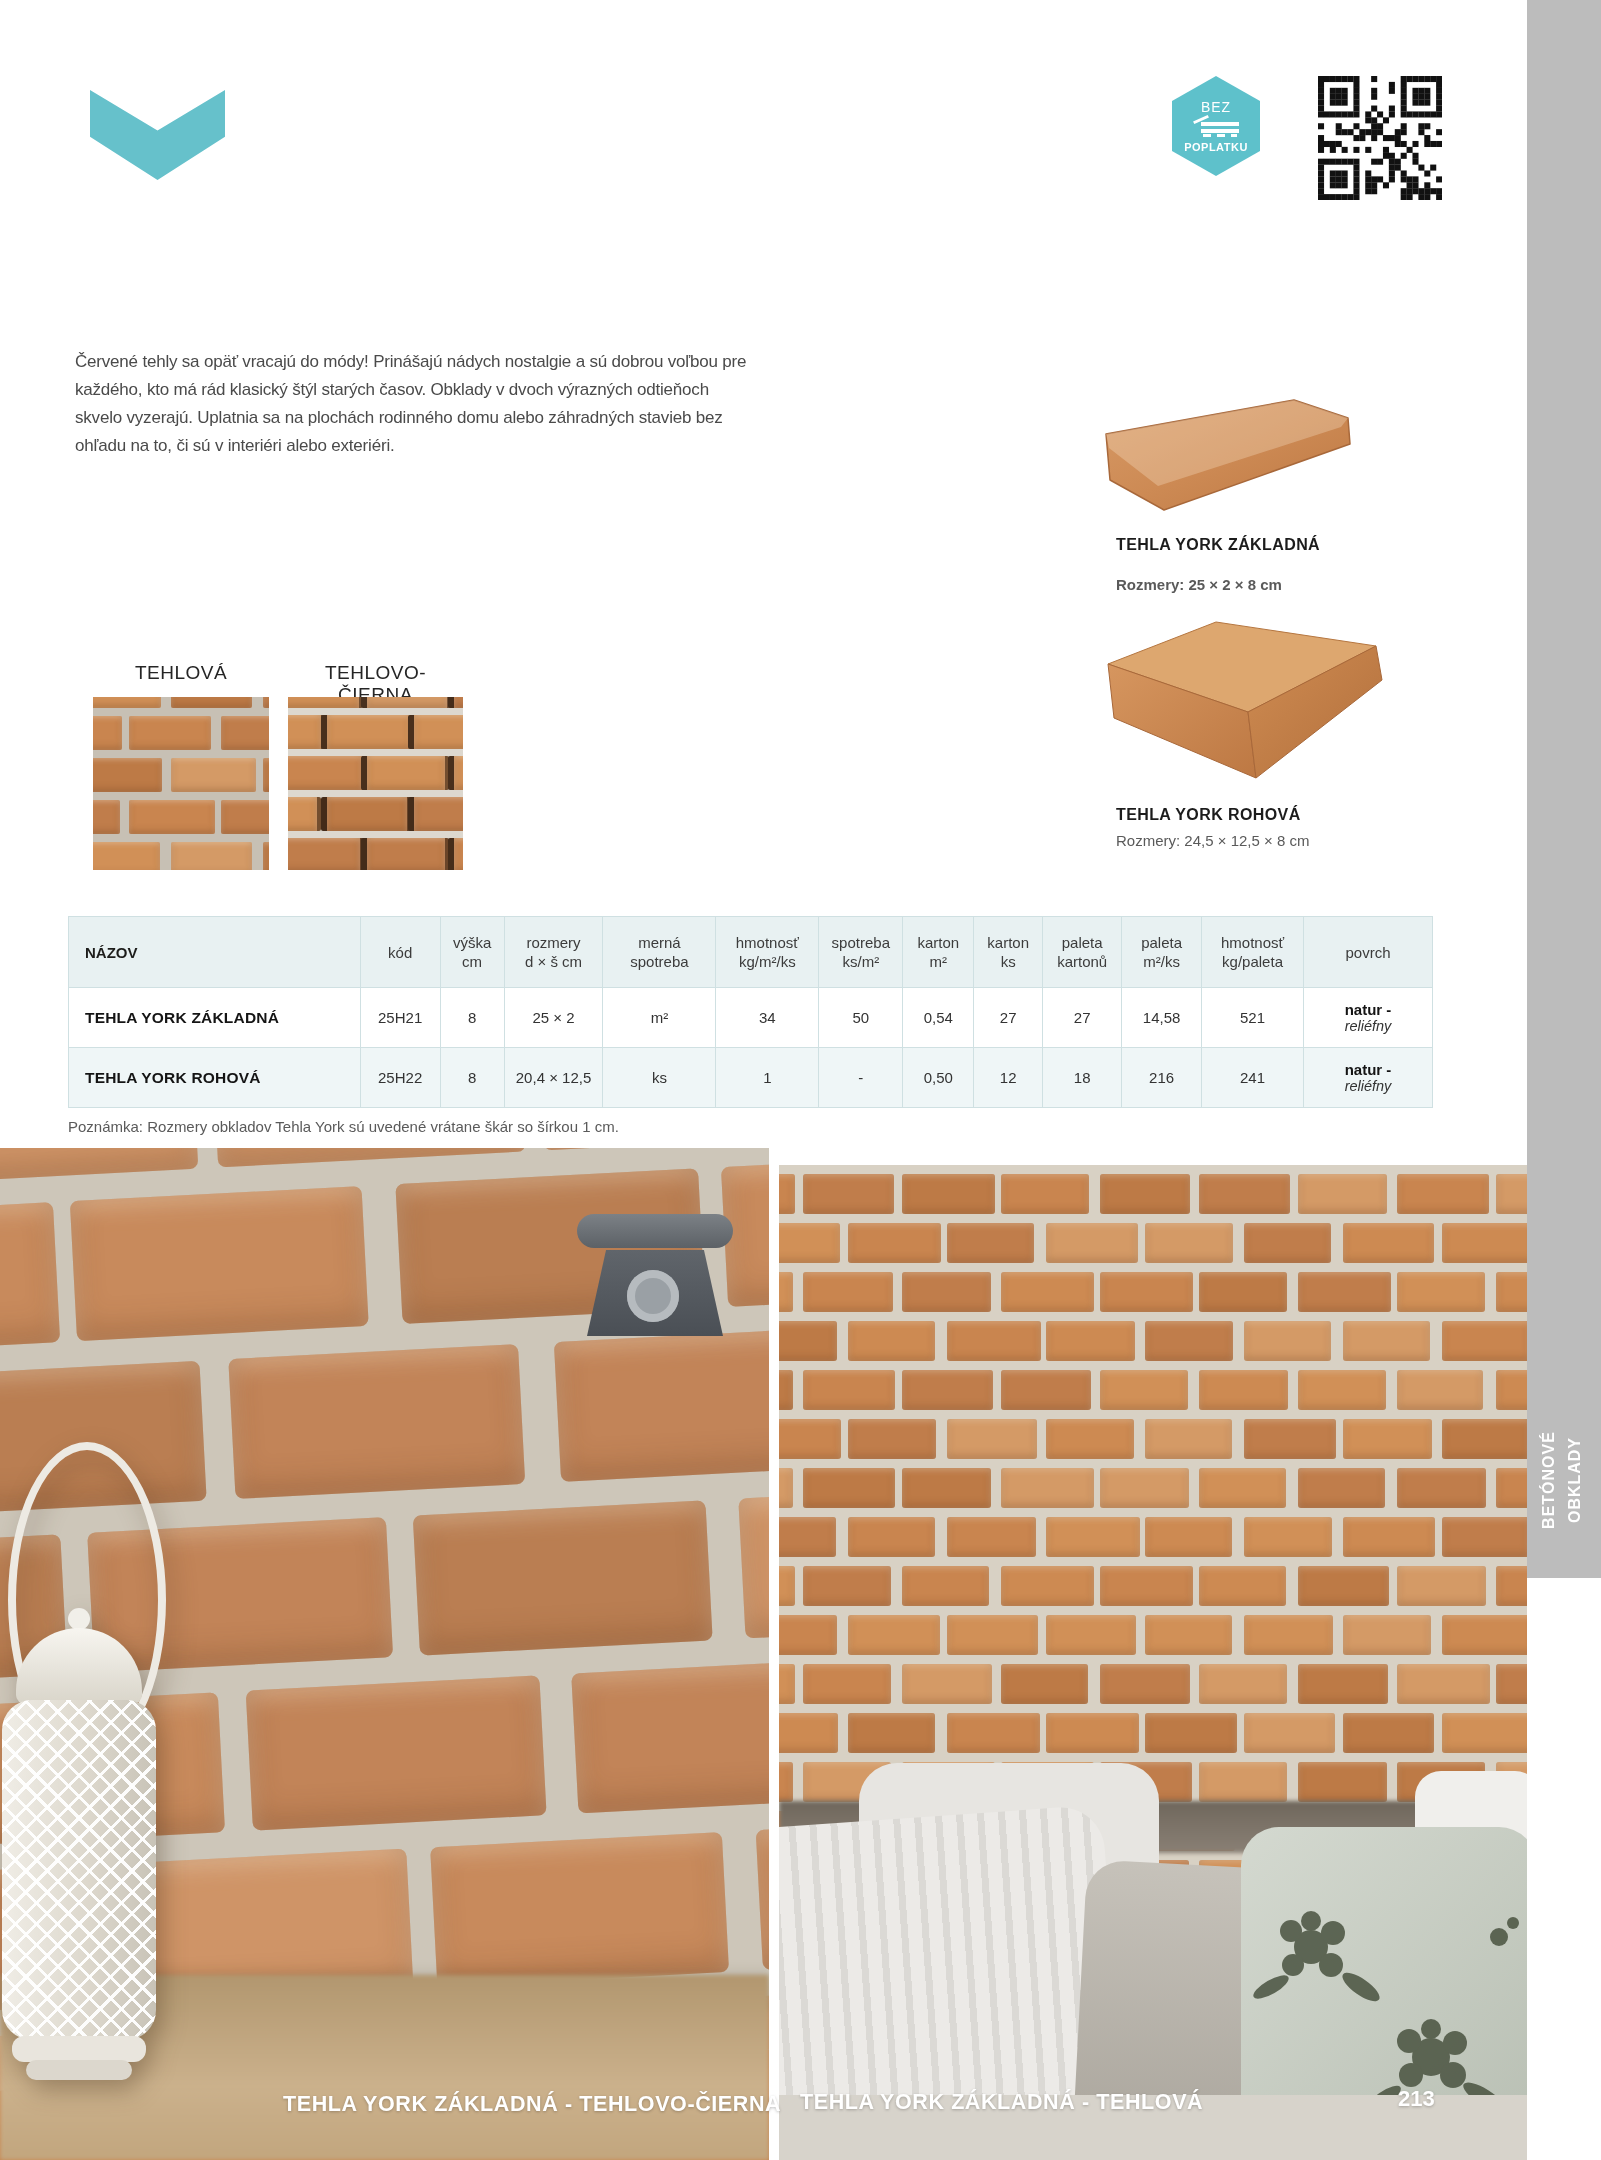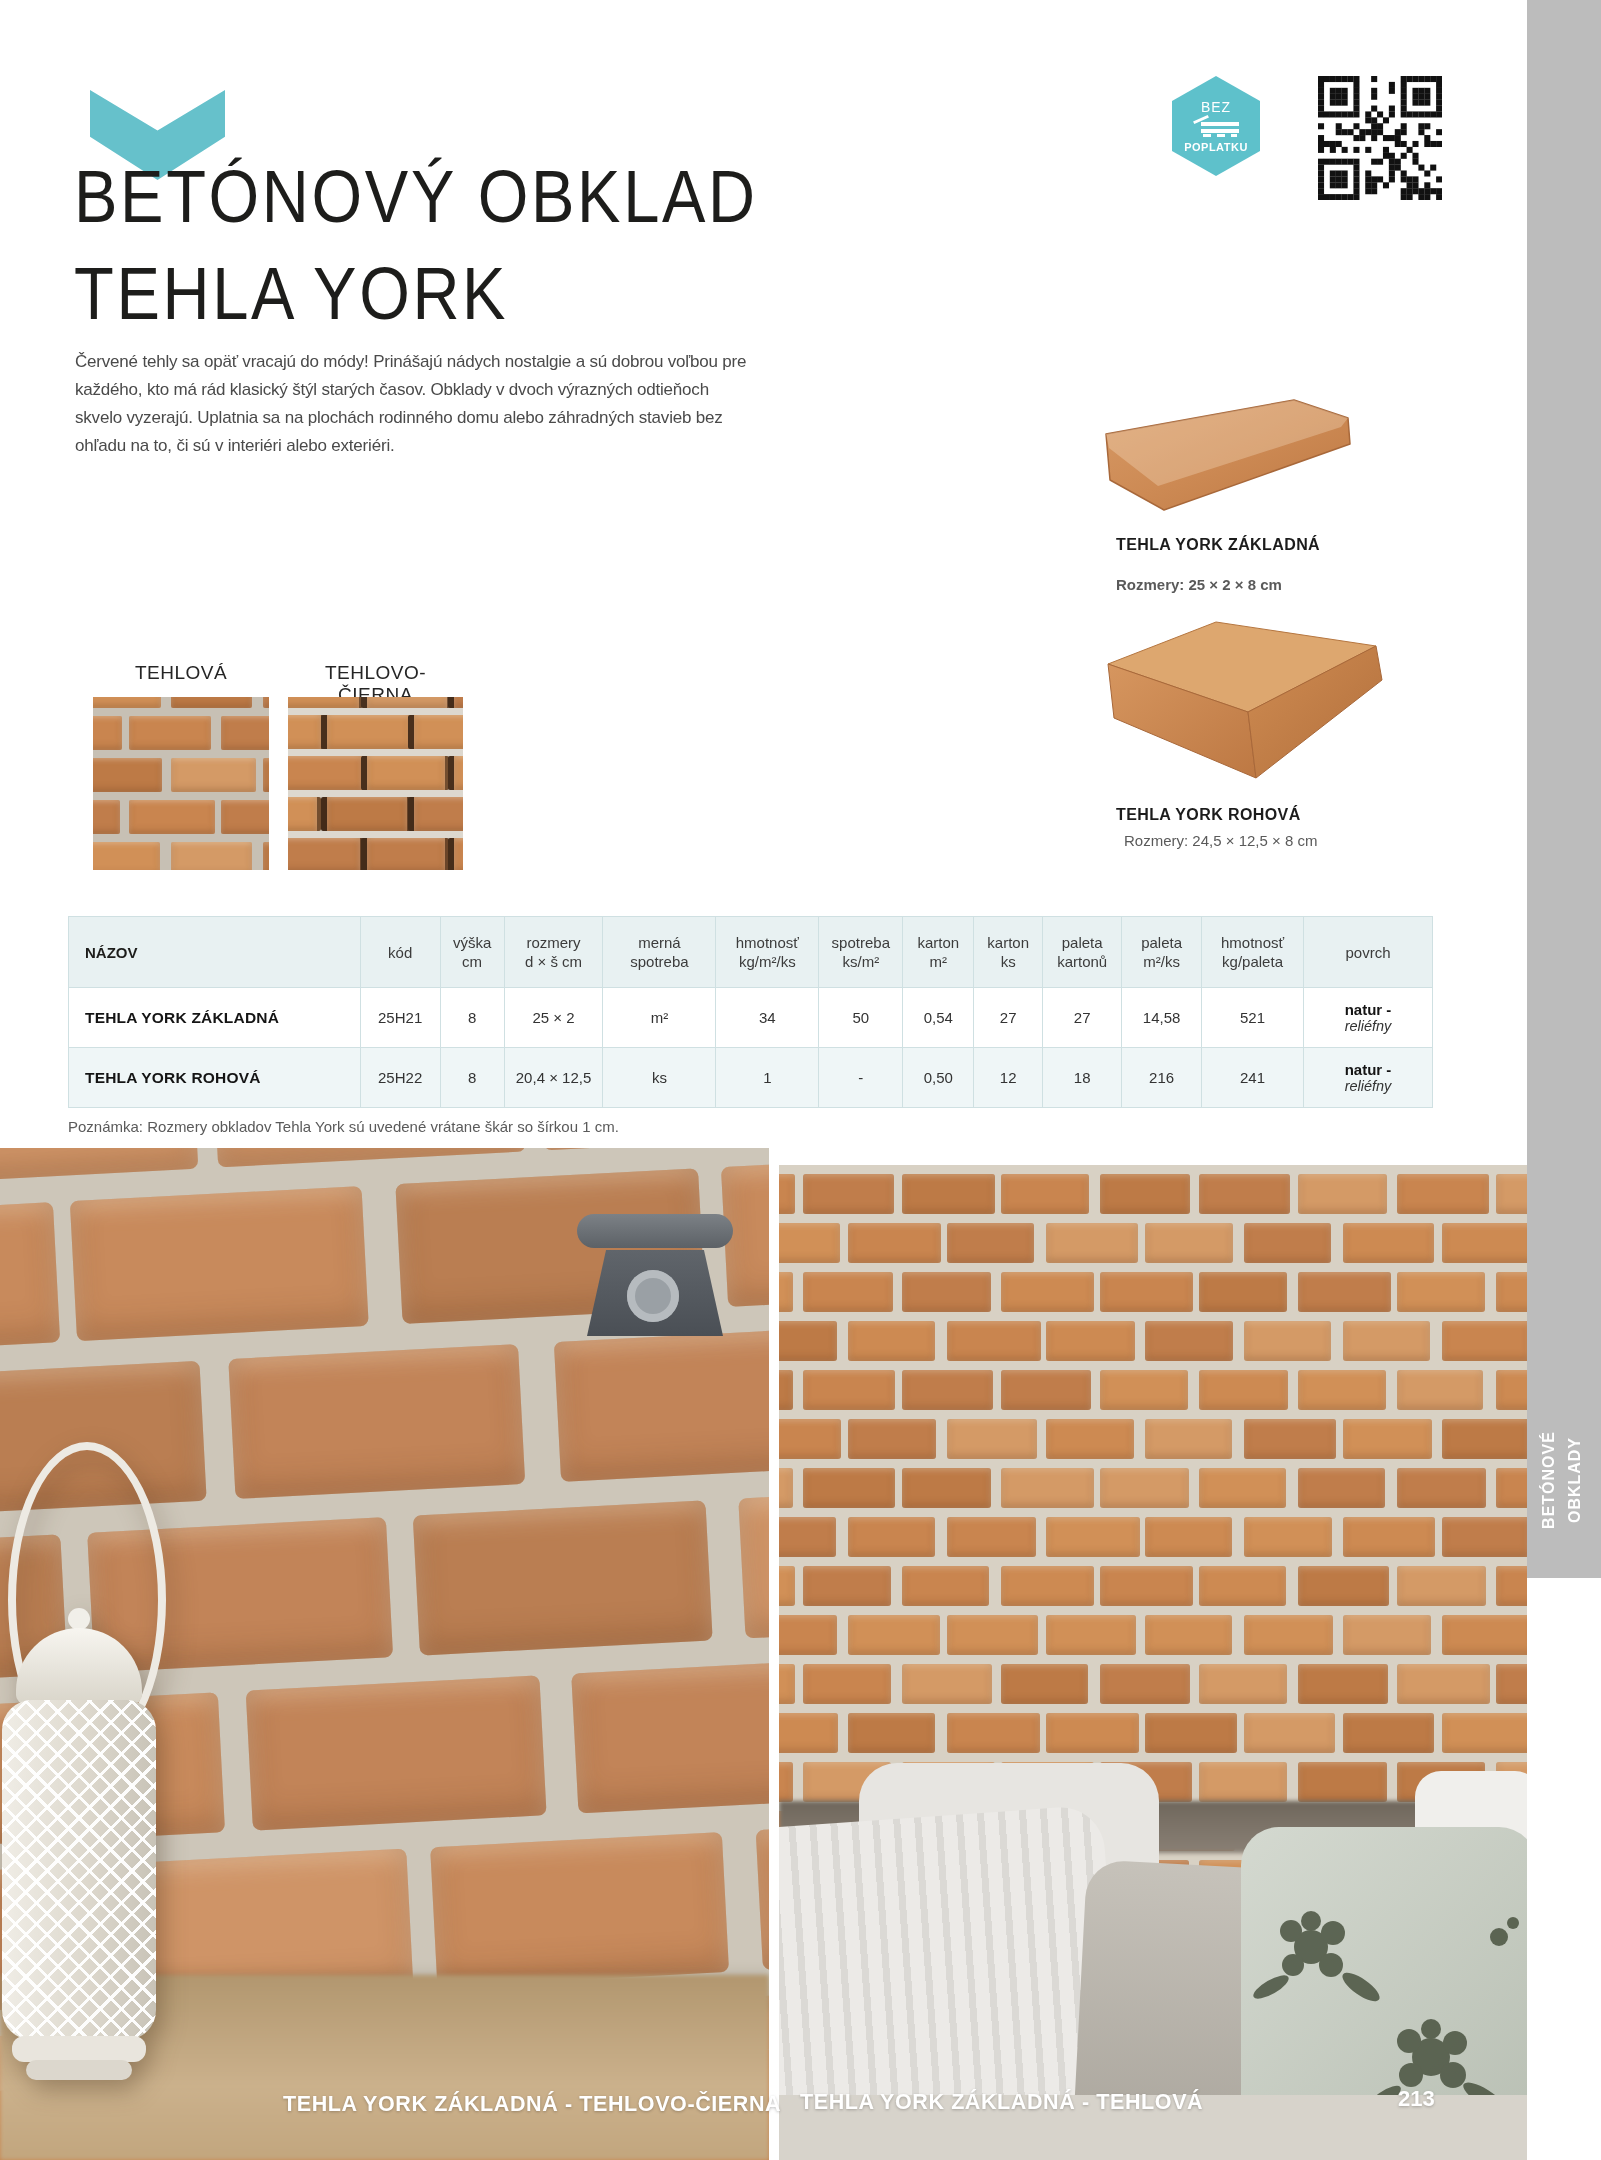--- a/index.html
+++ b/index.html
@@ -43,21 +43,21 @@
   .sw2{left:288px;width:175px;}
   .wall{position:absolute;overflow:hidden;}
   .brick{position:absolute;}
 
   
   .prod1{position:absolute;left:1098px;top:392px;width:260px;height:140px;}
   .prod2{position:absolute;left:1098px;top:616px;width:290px;height:185px;}
   .pname{position:absolute;left:1116px;font-size:16px;font-weight:bold;color:#1c1c1c;letter-spacing:.4px;}
   .pdims{position:absolute;left:1116px;font-size:15px;color:#5a5a5a;}
   .pn1{top:536px;} .pd1{top:576px;font-weight:bold;}
-  .pn2{top:806px;} .pd2{top:832px;margin-left:8px;}
+  .pn2{top:806px;} .pd2{top:832px;}
 
   
   .spec{position:absolute;left:68px;top:916px;width:1365px;border-collapse:collapse;
     font-size:15px;color:#333;}
   .spec th,.spec td{border:1px solid #cfe0e2;text-align:center;vertical-align:middle;padding:4px 3px;}
   .spec thead th{background:#e8f1f2;font-weight:normal;color:#3c3c3c;height:62px;}
   .spec thead th .hl{display:block;line-height:19px;}
   .spec th.cname,.spec td.cname{text-align:left;padding-left:16px;}
   .spec thead th.cname{font-weight:bold;color:#1d1d1b;}
   .spec tbody tr{height:60px;}
@@ -348,24 +348,20 @@
       <rect x="22.86" y="114.29" width="5.86" height="5.86" fill="#111"></rect>
       <rect x="28.57" y="114.29" width="5.86" height="5.86" fill="#111"></rect>
       <rect x="34.29" y="114.29" width="5.86" height="5.86" fill="#111"></rect>
       <rect x="80.00" y="114.29" width="5.86" height="5.86" fill="#111"></rect>
       <rect x="85.71" y="114.29" width="5.86" height="5.86" fill="#111"></rect>
       <rect x="97.14" y="114.29" width="5.86" height="5.86" fill="#111"></rect>
       <rect x="102.86" y="114.29" width="5.86" height="5.86" fill="#111"></rect>
       <rect x="114.29" y="114.29" width="5.86" height="5.86" fill="#111"></rect>
     </svg>
 
-  <h1 class="title">
-    <span>BETÓNOVÝ OBKLAD</span>
-    <span>TEHLA YORK</span>
-  </h1>
 
   <p class="intro">Červené tehly sa opäť vracajú do módy! Prinášajú nádych nostalgie a sú dobrou voľbou pre každého, kto má rád klasický štýl starých časov. Obklady v dvoch výrazných odtieňoch skvelo vyzerajú. Uplatnia sa na plochách rodinného domu alebo záhradných stavieb bez ohľadu na to, či sú v interiéri alebo exteriéri.</p>
 
   <div class="swlabel swl1">TEHLOVÁ</div>
   <div class="swlabel swl2">TEHLOVO-ČIERNA</div>
   <div class="swatch sw1">
       <div id="sw1wall" class="wall" style="left: -8px; top: -6px; width: 200px; height: 190px; background: rgb(199, 192, 180);">
         <div class="brick" style="left: -6px; top: -17px; width: 82.4968px; height: 34px; background: rgb(209, 144, 87); border-radius: 2px; box-shadow: rgba(90, 50, 25, 0.28) 0px -3px 7px inset, rgba(255, 236, 210, 0.38) 0px 2px 5px inset;"></div>
         <div class="brick" style="left: 86px; top: -17px; width: 81.1443px; height: 34px; background: rgb(189, 122, 70); border-radius: 2px; box-shadow: rgba(90, 50, 25, 0.28) 0px -3px 7px inset, rgba(255, 236, 210, 0.38) 0px 2px 5px inset;"></div>
         <div class="brick" style="left: 178px; top: -17px; width: 86.3293px; height: 34px; background: rgb(192, 125, 75); border-radius: 2px; box-shadow: rgba(90, 50, 25, 0.28) 0px -3px 7px inset, rgba(255, 236, 210, 0.38) 0px 2px 5px inset;"></div>

